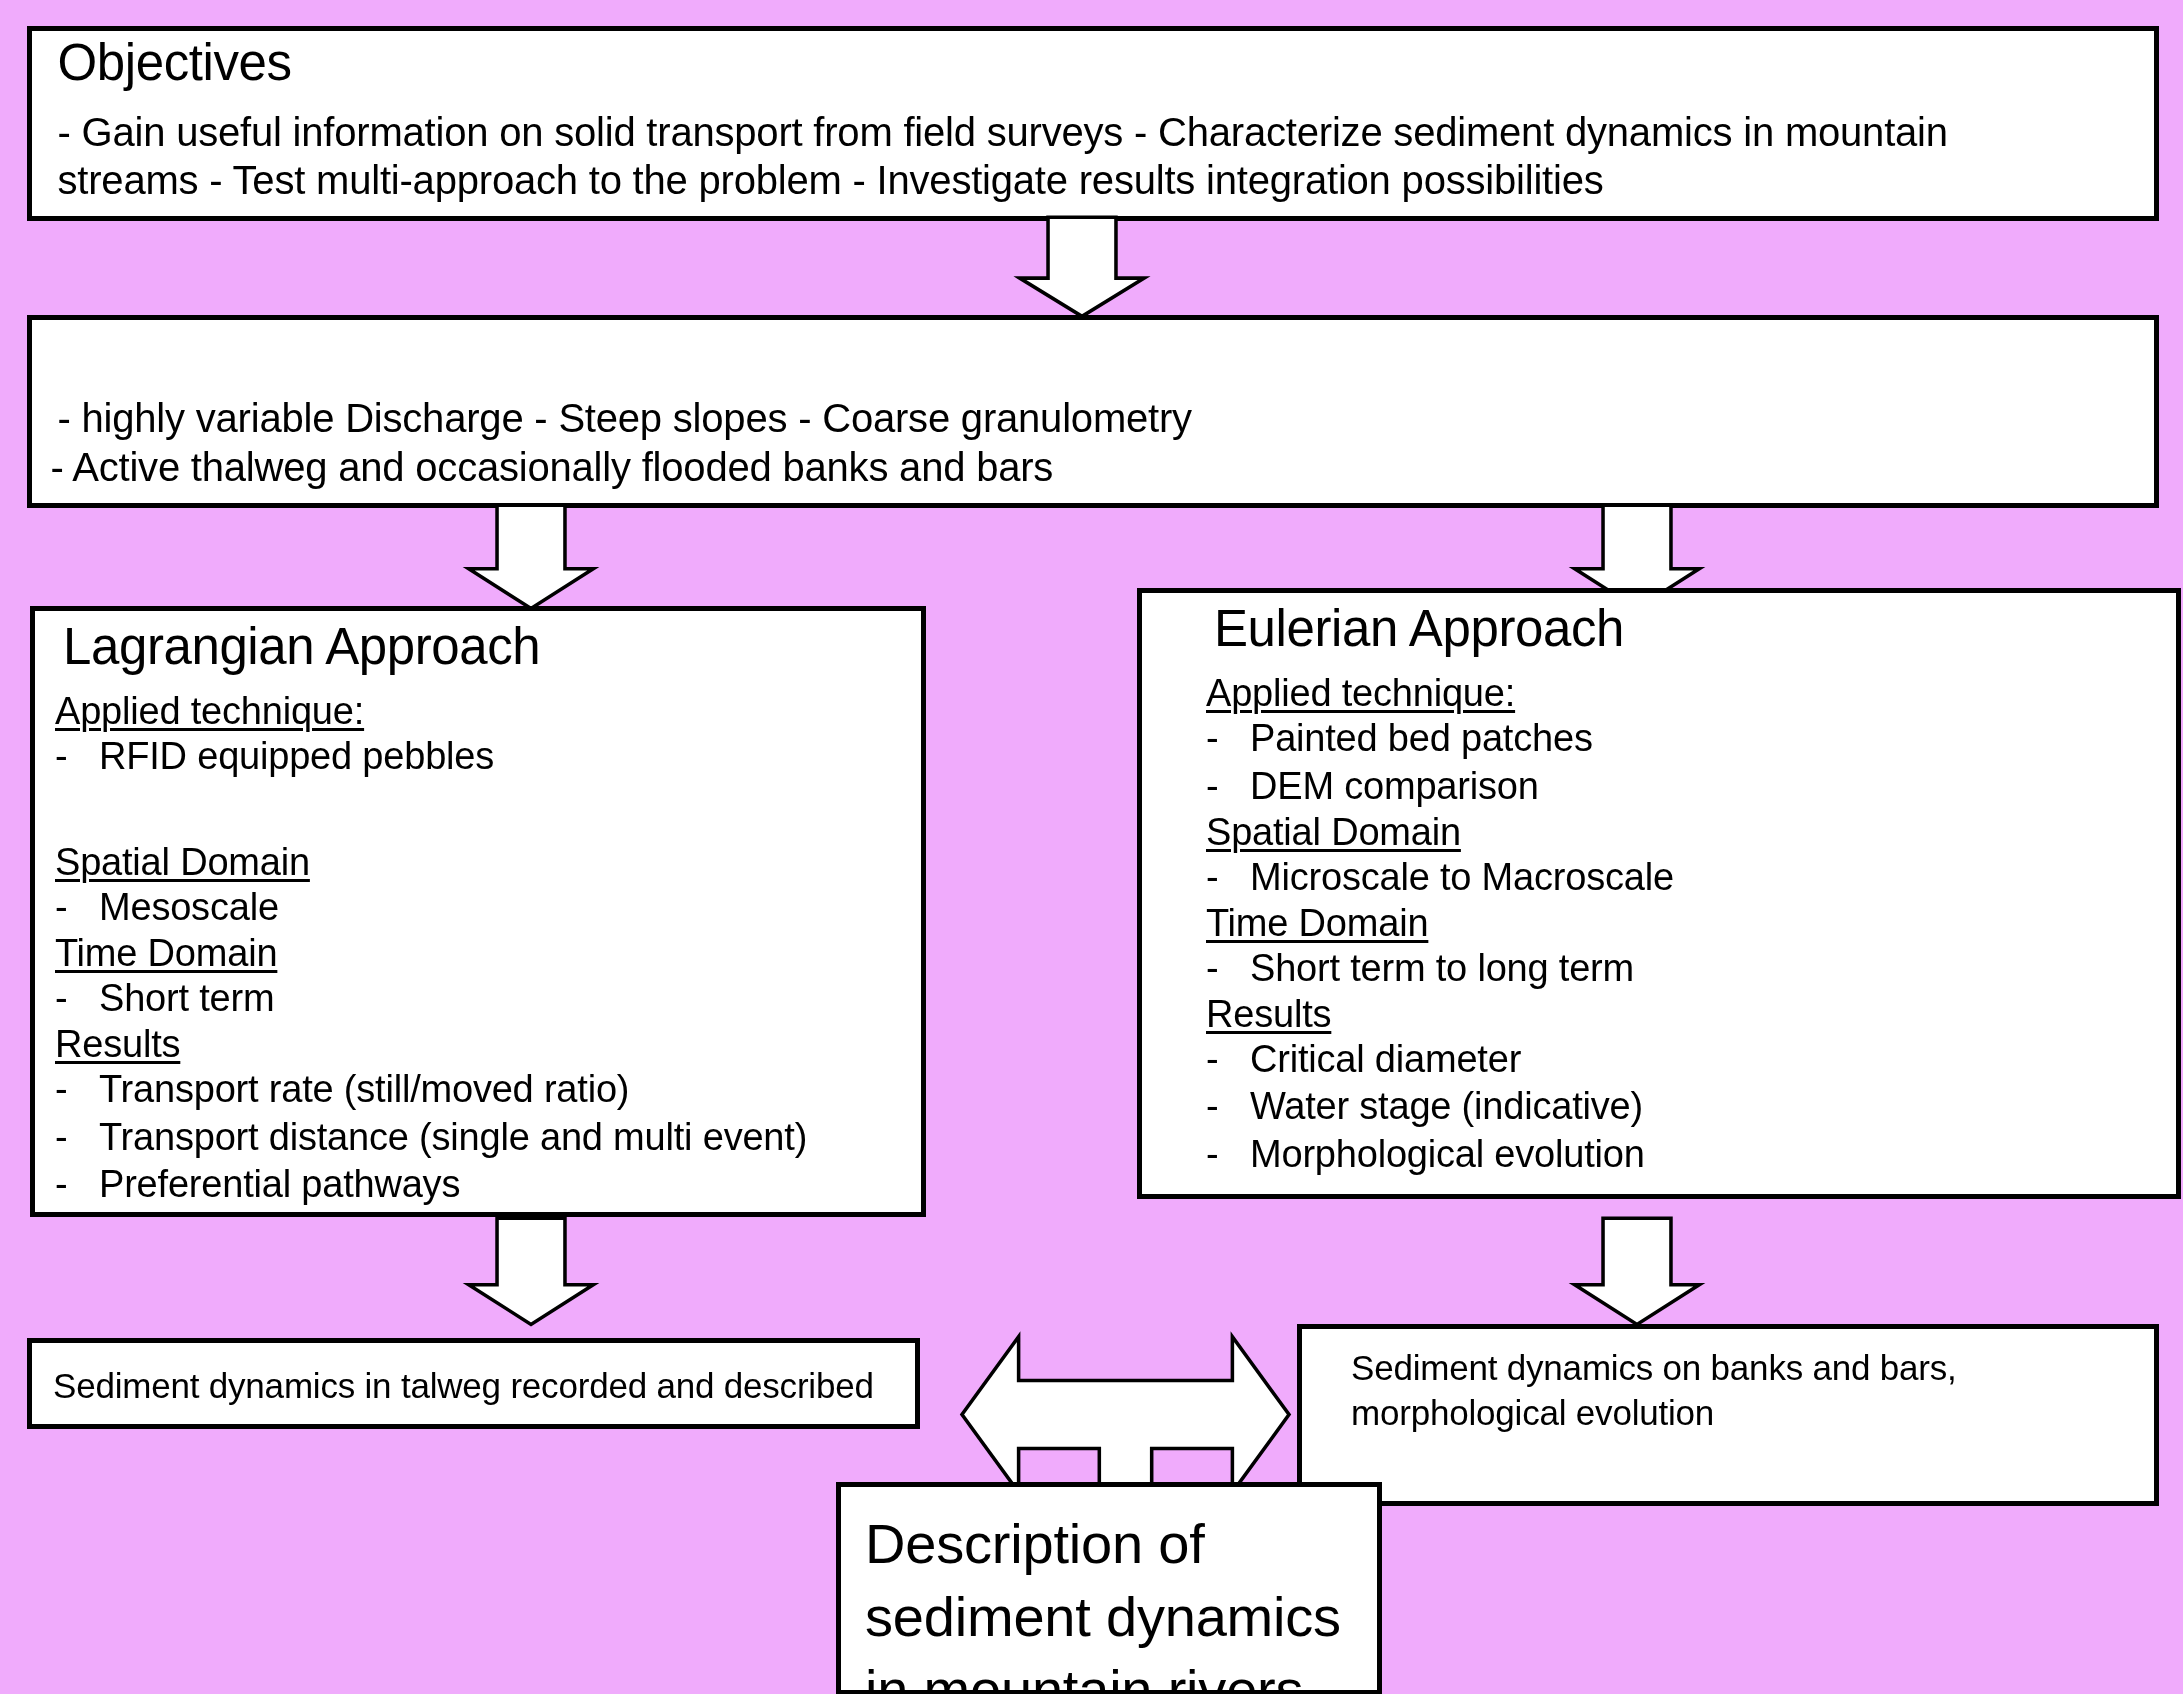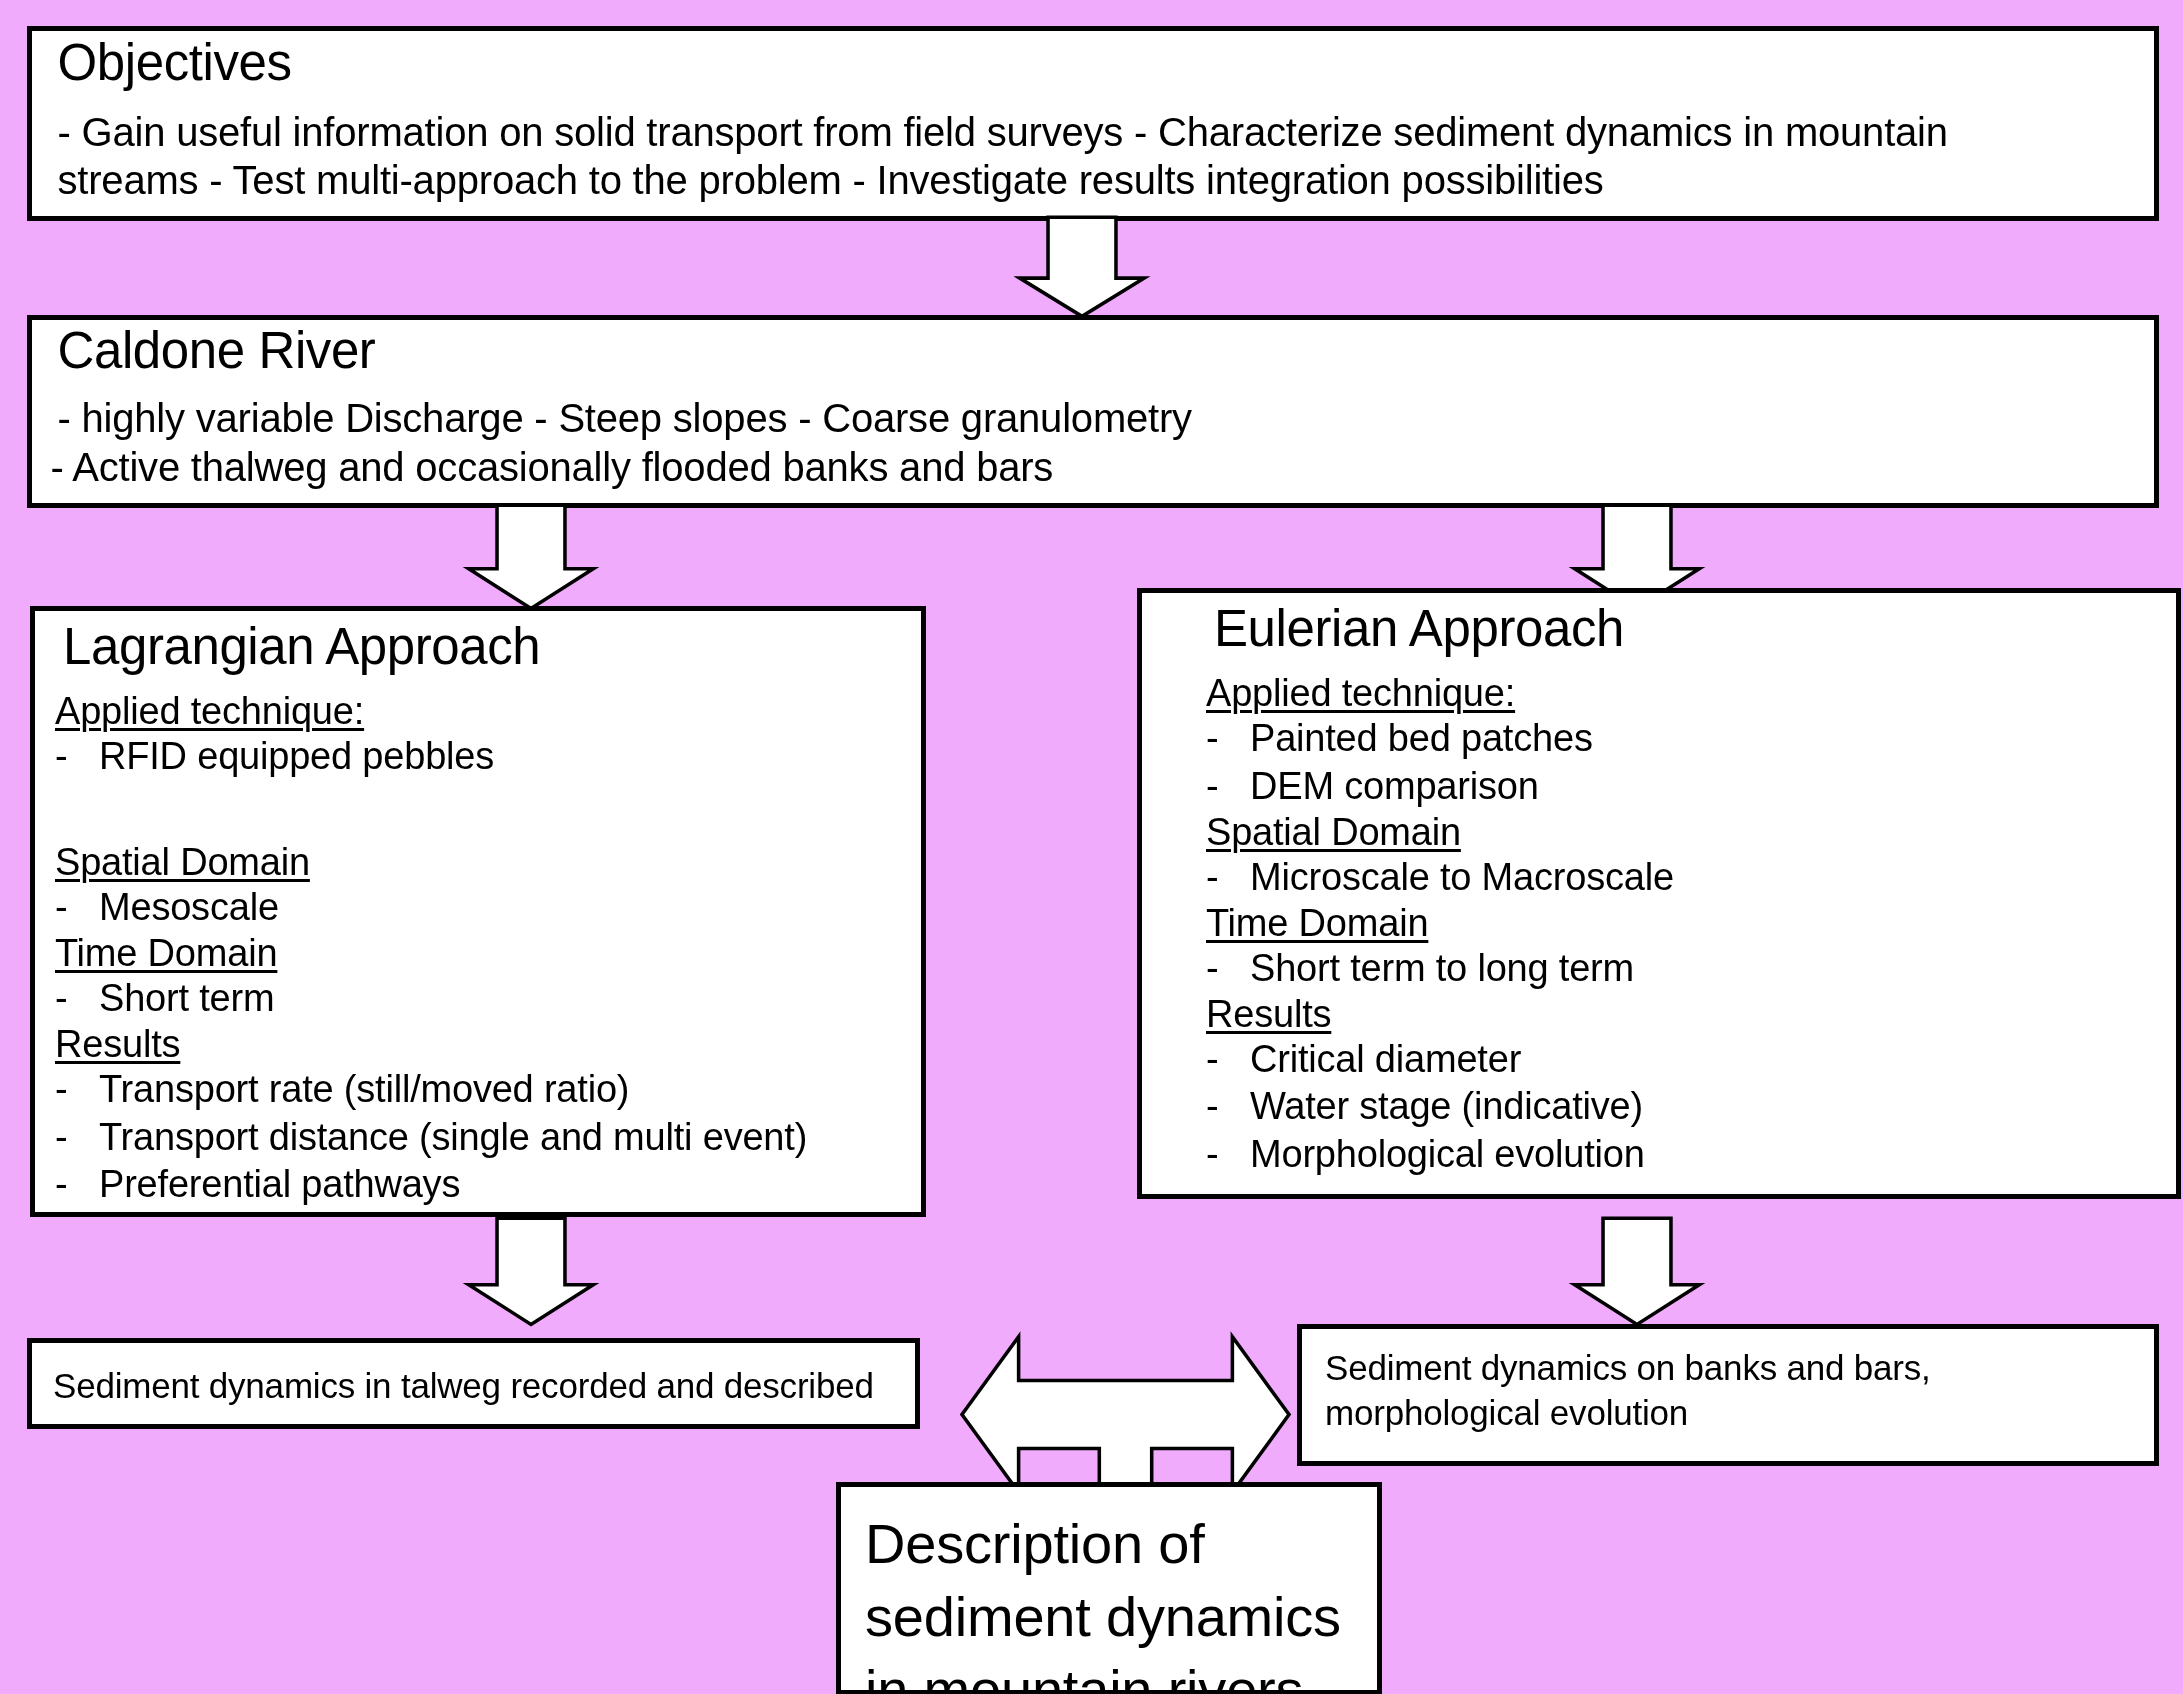--- a/index.html
+++ b/index.html
@@ -80,21 +80,21 @@
     stroke: #000000;
     stroke-width: 5;
     stroke-linejoin: miter;
   }
   
   #box-objectives { left: 27px;  top: 25.5px;   width: 2132px; height: 195px; }
   #box-caldone    { left: 27px;  top: 315px;  width: 2132px; height: 193px; }
   #box-lagrangian { left: 30px;  top: 606px;  width: 896px; height: 611px; }
   #box-eulerian   { left: 1137px;top: 588px;  width: 1044px; height: 611px; padding-left: 44px; }
   #box-talweg     { left: 27px;  top: 1338px; width: 893px; height: 91px; }
-  #box-banks      { left: 1297px;top: 1324px; width: 862px; height: 142px; }
+  #box-banks      { left: 1297px;top: 1324px; width: 862px; height: 182px; padding-left: 26px; }
   #box-final      { left: 836px;top: 1482px; width: 546px;  height: 213px; }
 
   #obj-title  { position:absolute; left: 25.5px;  top: 5.7px; }
   #obj-l1     { position:absolute; left: 25.5px;  top: 77px; width: 2077px; }
   #obj-l2     { position:absolute; left: 25.5px;  top: 125px; width: 2077px; }
 
   #cal-title  { position:absolute; left: 25.5px;  top: 4.3px; }
   #cal-l1     { position:absolute; left: 25.5px;  top: 74px; width: 2077px; }
   #cal-l2     { position:absolute; left: 18.4px;  top: 123px; width: 2077px; }
 
@@ -118,21 +118,20 @@
       <div class="body-text" id="obj-l2">streams      - Test multi-approach to the problem    - Investigate results integration possibilities</div>
     </div>
   </div>
 
   <svg class="arrow-svg" style="left:990px; top:217px; width:184px; height:101px;" viewBox="0 0 260 142">
     <path d="M 82 0 L 82 86 L 42 86 L 130 140 L 218 86 L 178 86 L 178 0 Z"></path>
   </svg>
 
   <div class="box" id="box-caldone">
     <div class="box-inner">
-      <div class="title" id="cal-title">Caldone River</div>
       <div class="body-text" id="cal-l1">- highly variable Discharge          - Steep slopes        - Coarse granulometry</div>
       <div class="body-text" id="cal-l2">- Active thalweg and occasionally flooded banks and bars</div>
     </div>
   </div>
 
   <svg class="arrow-svg" style="left:439px; top:505px; width:184px; height:105px;" viewBox="0 0 260 148">
     <path d="M 82 0 L 82 90 L 42 90 L 130 146 L 218 90 L 178 90 L 178 0 Z"></path>
   </svg>
 
   <svg class="arrow-svg" style="left:1545px; top:505px; width:184px; height:105px;" viewBox="0 0 260 148">

